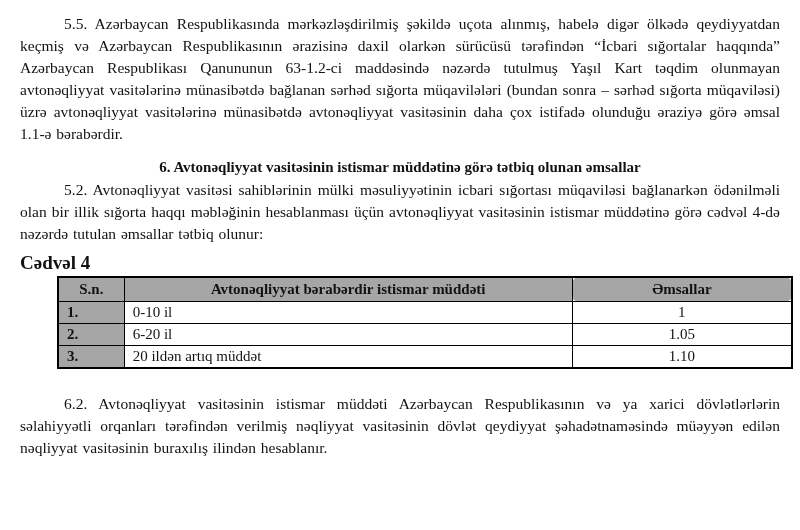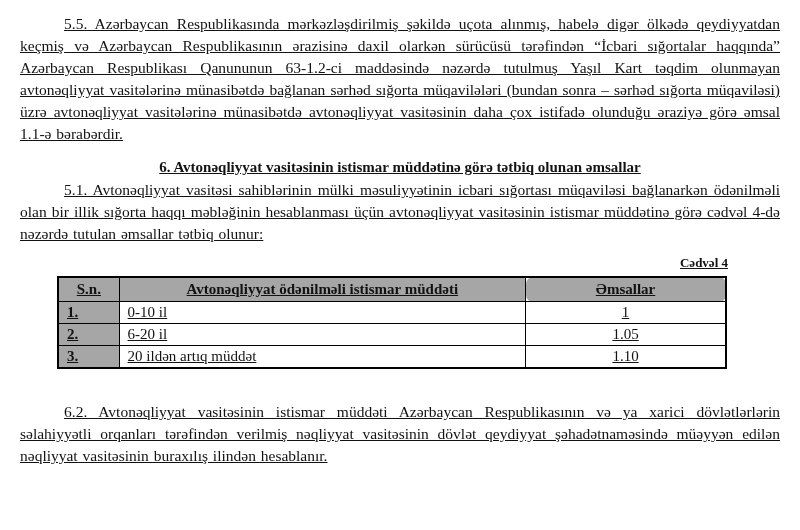--- a/index.html
+++ b/index.html
@@ -9,47 +9,45 @@
     height: 530px;
     overflow: hidden;
     font-family: "Liberation Serif", serif;
     color: #121212;
   }
   .page {
     width: 800px;
     height: 530px;
     padding: 13px 20px 10px 20px;
     background: #ffffff;
-    text-decoration: underline;
   }
   .para {
     font-size: 15.5px;
     line-height: 22px;
     text-align: justify;
     text-indent: 44px;
     word-spacing: 1px;
   }
   .heading {
     font-size: 15px;
     line-height: 22px;
     font-weight: bold;
     text-align: center;
     margin-top: 11px;
     margin-bottom: 1px;
   }
   .caption {
-    font-size: 13px;
+    font-size: 19px;
     line-height: 20px;
     font-weight: bold;
-    text-align: right;
     margin: 8px 52px 3px 0;
   }
   table.coef {
     border-collapse: collapse;
-    width: 670px;
+    width: 736px;
     margin-left: 37px;
     border: 2px solid #000;
   }
   table.coef th, table.coef td {
     border: 1px solid #000;
     font-size: 15px;
     line-height: 19px;
     padding: 1px 8px;
   }
   table.coef th {
@@ -62,40 +60,40 @@
     background: #a6a6a6;
     font-weight: bold;
     width: 62px;
     padding-left: 12px;
   }
   th.col-sn { width: 62px; }
   th.col-period { width: 420px; }
   th.col-coef { width: 206px; border-radius: 7px; }
   td.period { text-align: left; padding-left: 10px; }
   td.coef-val { text-align: center; }
-  .para.after-table { margin-top: 32px; }
+  .para.after-table { margin-top: 24px; }
 </style>
 </head>
 <body>
 
 <div class="page">
 
   <p class="para">5.5. Azərbaycan Respublikasında mərkəzləşdirilmiş şəkildə uçota alınmış, habelə digər ölkədə qeydiyyatdan keçmiş və Azərbaycan Respublikasının ərazisinə daxil olarkən sürücüsü tərəfindən “İcbari sığortalar haqqında” Azərbaycan Respublikası Qanununun 63-1.2-ci maddəsində nəzərdə tutulmuş Yaşıl Kart təqdim olunmayan avtonəqliyyat vasitələrinə münasibətdə bağlanan sərhəd sığorta müqavilələri (bundan sonra – sərhəd sığorta müqaviləsi) üzrə avtonəqliyyat vasitələrinə münasibətdə avtonəqliyyat vasitəsinin daha çox istifadə olunduğu əraziyə görə əmsal 1.1-ə bərabərdir.</p>
 
   <p class="heading">6. Avtonəqliyyat vasitəsinin istismar müddətinə görə tətbiq olunan əmsallar</p>
 
-  <p class="para">5.1. Avtonəqliyyat vasitəsi sahiblərinin mülki məsuliyyətinin icbari sığortası müqaviləsi bağlanarkən ödənilməli olan bir illik sığorta haqqı məbləğinin hesablanması üçün avtonəqliyyat vasitəsinin istismar müddətinə görə cədvəl 4-də nəzərdə tutulan əmsallar tətbiq olunur:</p>
+  <p class="para">5.2. Avtonəqliyyat vasitəsi sahiblərinin mülki məsuliyyətinin icbari sığortası müqaviləsi bağlanarkən ödənilməli olan bir illik sığorta haqqı məbləğinin hesablanması üçün avtonəqliyyat vasitəsinin istismar müddətinə görə cədvəl 4-də nəzərdə tutulan əmsallar tətbiq olunur:</p>
 
   <p class="caption">Cədvəl 4</p>
 
   <table class="coef">
     <thead>
       <tr>
         <th class="col-sn">S.n.</th>
-        <th class="col-period">Avtonəqliyyat ödənilməli istismar müddəti</th>
+        <th class="col-period">Avtonəqliyyat bərabərdir istismar müddəti</th>
         <th class="col-coef">Əmsallar</th>
       </tr>
     </thead>
     <tbody>
       <tr>
         <td class="sn">1.</td>
         <td class="period">0-10 il</td>
         <td class="coef-val">1</td>
       </tr>
       <tr>

